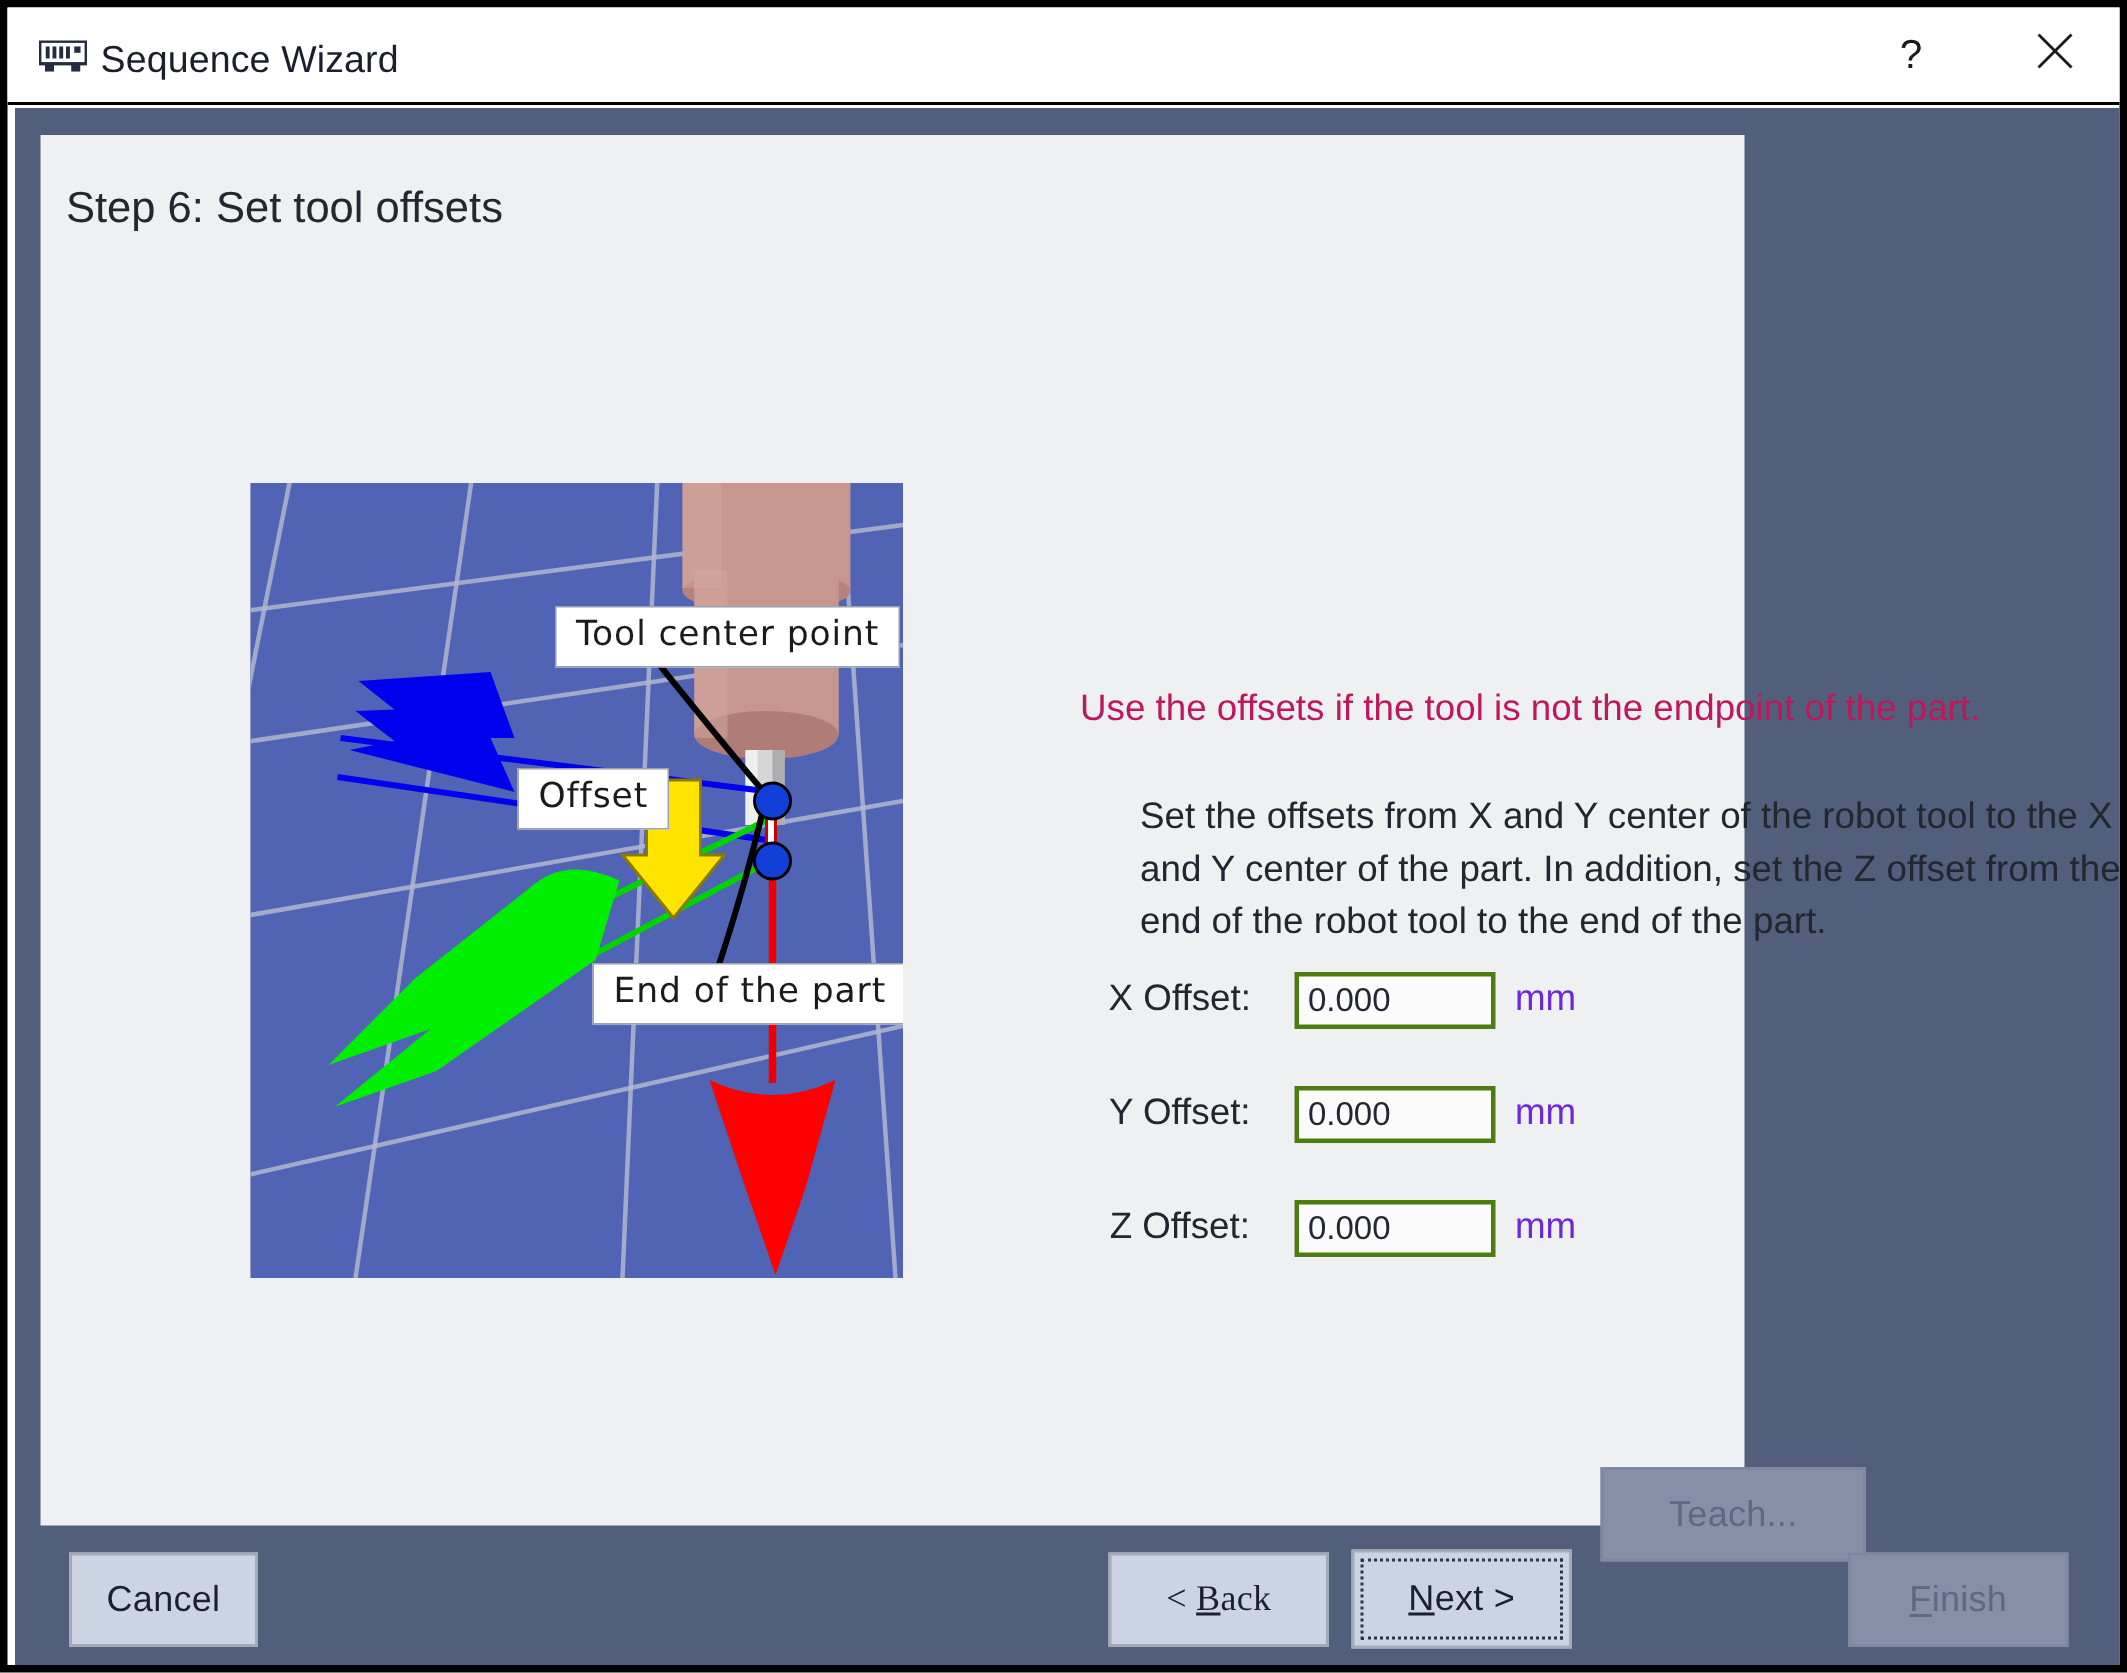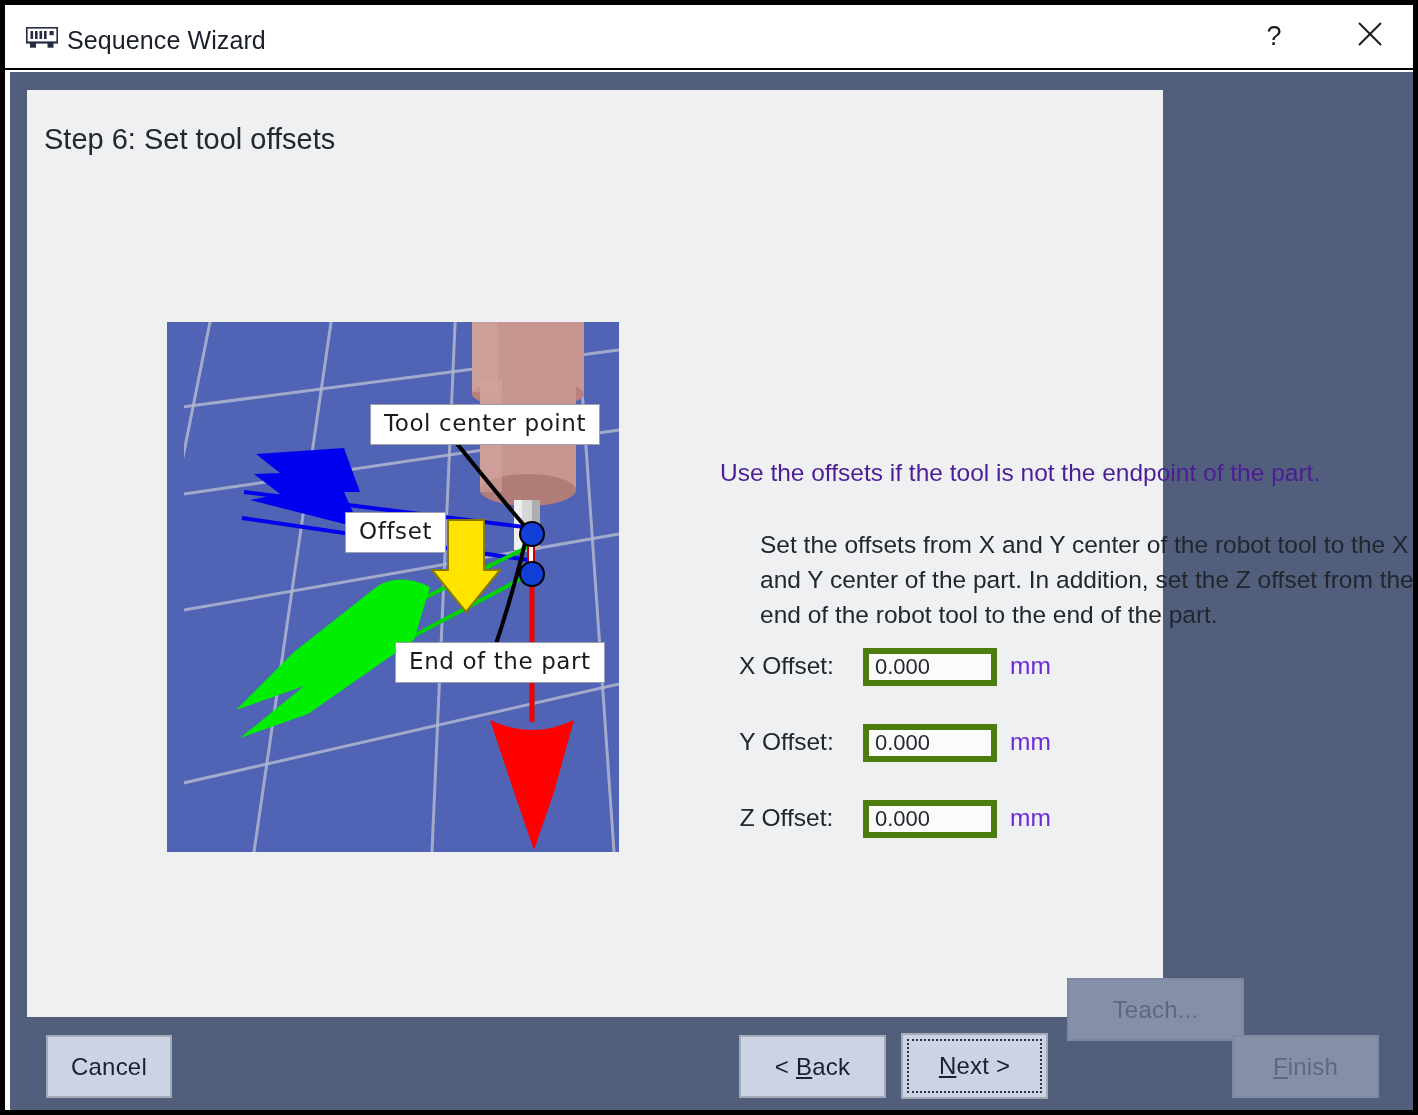--- a/index.html
+++ b/index.html
@@ -91,21 +91,20 @@
   }
 
   
   #viewport {
     position: absolute;
     left: 140px; top: 232px;
     width: 435px;
     height: 530px;
     overflow: hidden;
     background: #5163b4;
-    padding-left: 17px;
   }
   #viewport svg { display:block; }
 
   
   .vp-label {
     position: absolute;
     background: #ffffff;
     border: 1px solid #9aa0ae;
     color: #1b1b1b;
     font-family: "DejaVu Sans", sans-serif;
@@ -117,21 +116,21 @@
   }
   #label-tcp     { left: 203px; top: 82px; }
   #label-offset  { left: 178px; top: 190px; }
   #label-end     { left: 228px; top: 320px; }
 
   
   #desc-1 {
     position: absolute;
     left: 693px; top: 369px;
     font-size: 24.5px;
-    color: #4c1d95;
+    color: #be185d;
     white-space: nowrap;
   }
   #desc-2 {
     position: absolute;
     left: 693px; top: 437px;
     width: 690px;
     font-size: 24.5px;
     line-height: 35px;
     color: #21262f;
     margin-left: 40px;
@@ -157,21 +156,21 @@
     white-space: nowrap;
   }
   .field-input {
     position: absolute;
     left: 143px;
     top: 0;
     width: 134px;
     height: 38px;
     box-sizing: border-box;
     background: #fbfbfb;
-    border: 6px solid #4d7c0f;
+    border: 3px solid #4d7c0f;
     font-family: "Liberation Sans", sans-serif;
     font-size: 22px;
     color: #23272f;
     padding: 0 0 0 6px;
     outline: none;
   }
   .field-unit {
     position: absolute;
     left: 290px;
     top: 4px;
@@ -201,21 +200,21 @@
     border: 2px solid #7e89a1;
     color: #5d6882;
   }
   .btn-focus-inner {
     position: absolute;
     left: 4px; top: 4px; right: 4px; bottom: 4px;
     border: 2px dotted #2d3344;
     pointer-events: none;
   }
   #btn-cancel { left: 36px;  top: 963px; width: 126px; height: 63px; }
-  #btn-back   { left: 729px; top: 963px; width: 147px; height: 63px; }
+  #btn-back   { left: 729px; top: 963px; width: 147px; height: 63px; font-family: Liberation Serif, serif; }
   #btn-next   { left: 891px; top: 961px; width: 147px; height: 66px; position:absolute; }
   #btn-teach  { left: 1057px; top: 906px; width: 177px; height: 63px; }
   #btn-finish { left: 1222px; top: 963px; width: 147px; height: 63px; }
 
   .u { text-decoration: underline; }
 </style>
 </head>
 <body>
 
 <div id="window">

